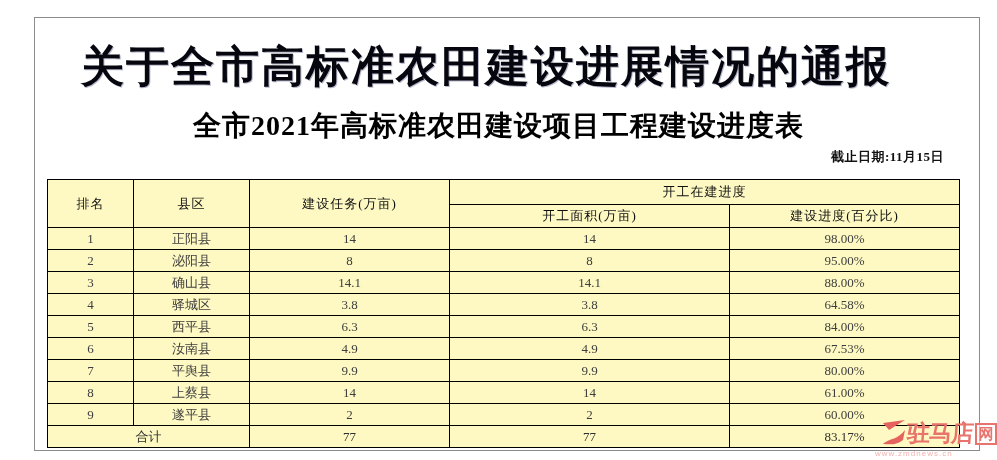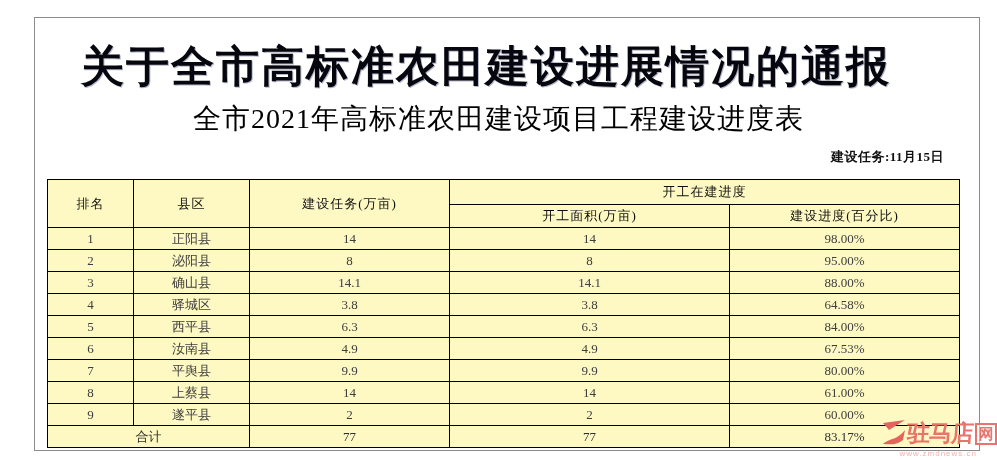--- a/index.html
+++ b/index.html
@@ -20,23 +20,23 @@
   .doc-title {
     position:absolute; top:40px; left:0; width:972px;
     text-align:center;
     font-size:43px; font-weight:bold; line-height:1.25;
     color:#06060e;
     letter-spacing:2px;
     text-shadow:1px 1px 0 rgba(45,50,105,0.35);
     white-space:nowrap;
   }
   .doc-subtitle {
-    position:absolute; top:102px; left:0; width:997px;
-    text-align:center;
-    font-size:28px; font-weight:normal; line-height:1.2;
+    position:absolute; top:109px; left:0; width:997px;
+    text-align:center;
+    font-size:28px; font-weight:bold; line-height:1.2;
     color:#000;
     letter-spacing:1px;
     white-space:nowrap;
   }
   .date-note {
     position:absolute; top:148px; left:0; width:944px;
     text-align:right;
     font-size:13px; font-weight:bold; color:#111;
     letter-spacing:0.5px;
   }
@@ -90,36 +90,35 @@
     width:22px; height:22px; line-height:18px;
     border:2px solid #e8746e;
     color:#e8746e;
     font-size:15px; font-weight:bold;
     text-align:center;
     margin-left:2px;
     background:rgba(255,255,255,0.6);
   }
   .wm-url {
     margin-top:0px;
-    text-align:right;
-    padding-right:20px;
+    padding-right:4px;
     font-size:8px; line-height:9px;
     color:#f0b2ae;
     letter-spacing:1px;
     font-family:"Liberation Sans",sans-serif;
   }
 </style>
 </head>
 <body>
 
 <div class="frame"></div>
 
 <div class="doc-title">关于全市高标准农田建设进展情况的通报</div>
 <div class="doc-subtitle">全市2021年高标准农田建设项目工程建设进度表</div>
-<div class="date-note">建设任务:11月15日</div>
+<div class="date-note">截止日期:11月15日</div>
 
 <table class="progress-table">
   <colgroup>
     <col style="width:86px">
       <col style="width:116px">
       <col style="width:200px">
       <col style="width:280px">
       <col style="width:230px">
   </colgroup>
   <thead>

